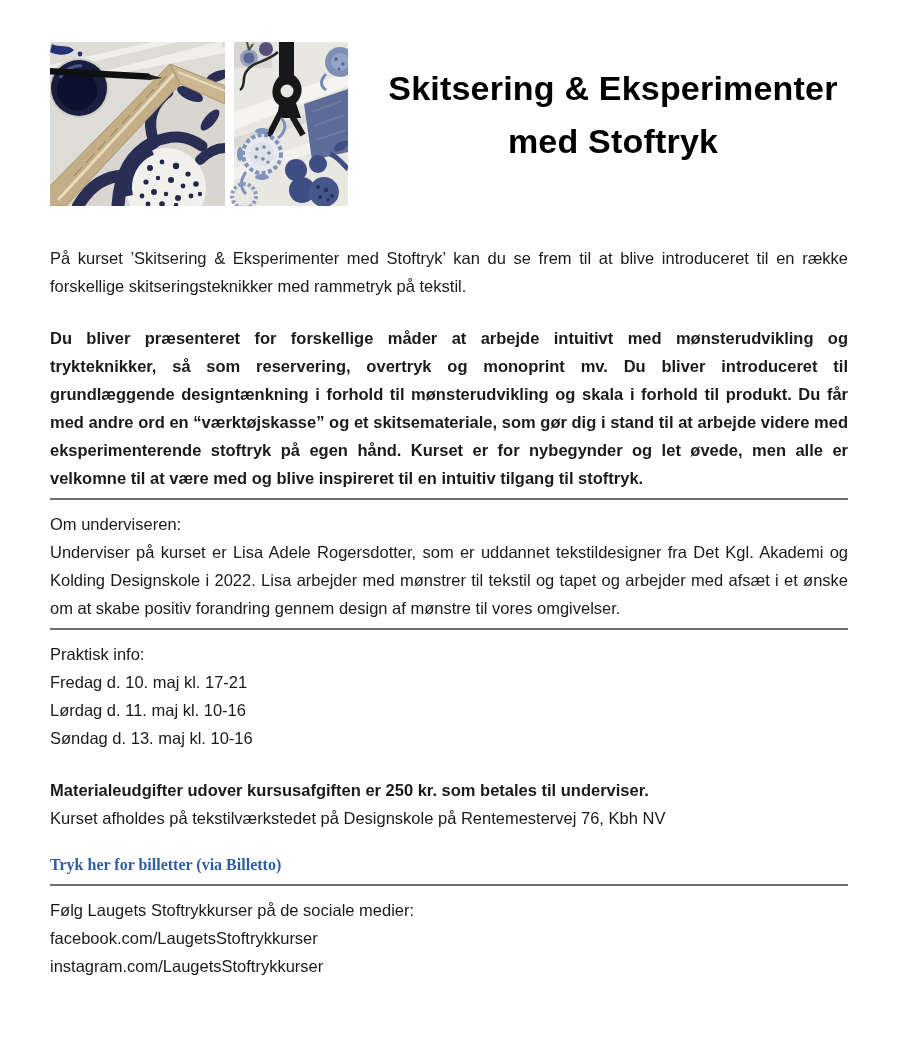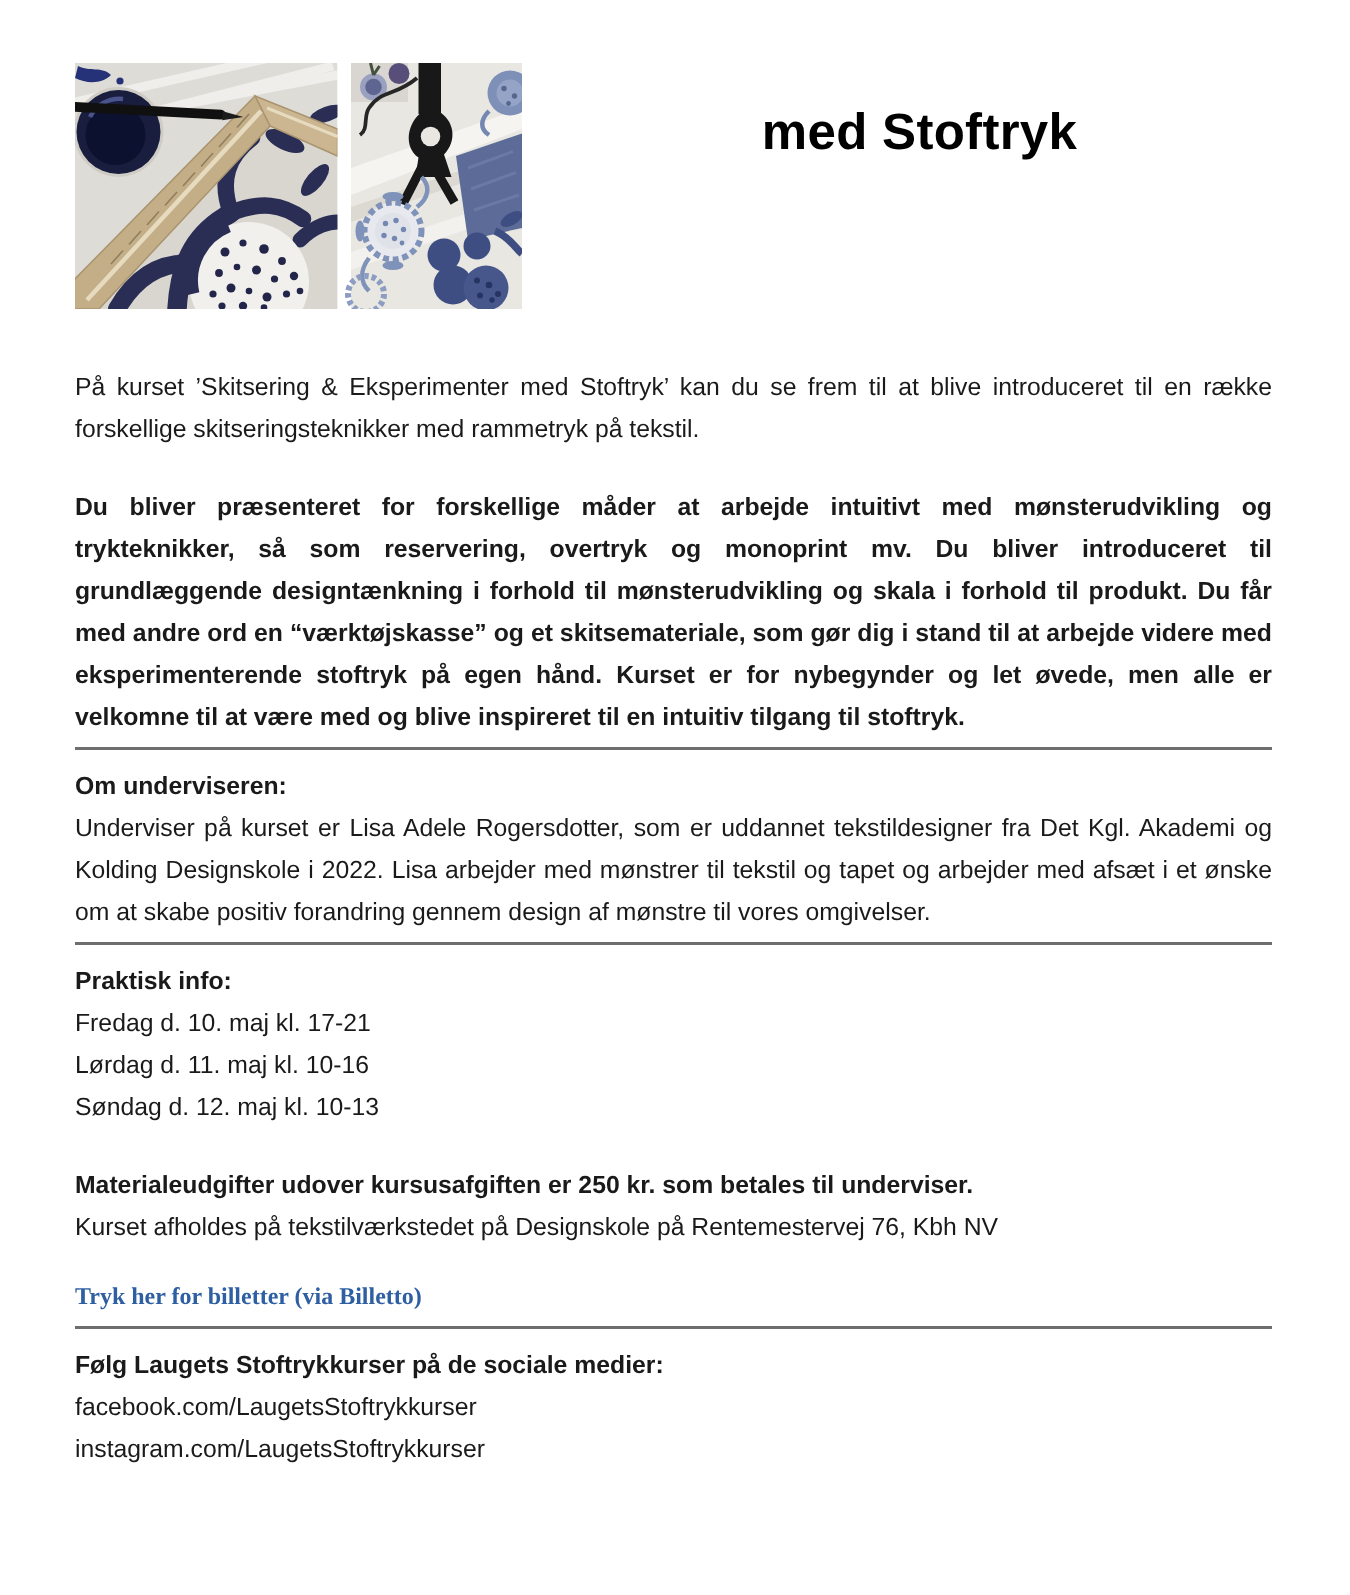--- a/index.html
+++ b/index.html
@@ -39,21 +39,21 @@
     line-height: 53px;
     font-weight: bold;
     color: #000000;
     letter-spacing: 0.2px;
   }
   .doc-title span { display: block; }
   
   p, h2 { font-size: 16.5px; line-height: 28px; font-weight: normal; }
   .just { text-align: justify; }
   .gap-before { margin-top: 24px; font-weight: bold; }
-  h2 { font-weight: bold; }
+  h2 { font-weight: normal; }
   hr.rule {
     border: none;
     border-top: 2px solid var(--rule_color, #6e6e6e);
     margin: 6px 0 10px 0;
   }
   .ticket-link {
     display: inline-block;
     margin-top: 24px;
     color: var(--link_color, #2e5fa3);
     font-weight: bold;
@@ -211,20 +211,21 @@
           </g>
           <path d="M280,112 C290,116 294,124 298,127" stroke="#3e4e82" stroke-width="5" fill="none"></path>
           <ellipse cx="291" cy="104" rx="8" ry="4" transform="rotate(-30 291 104)" fill="#3e4e82"></ellipse>
           <circle cx="194" cy="154" r="12" fill="none" stroke="#8c9cc2" stroke-width="4" stroke-dasharray="3 2"></circle>
         </g>
       </g>
     </svg>
 
     <div class="title-block">
       <h1 class="doc-title">
+        <span>Skitsering &amp; Eksperimenter</span>
         <span>med Stoftryk</span>
       </h1>
     </div>
   </header>
 
   <main>
     <p class="just">På kurset ’Skitsering &amp; Eksperimenter med Stoftryk’ kan du se frem til at blive introduceret til en række forskellige skitseringsteknikker med rammetryk på tekstil.</p>
     <p class="just gap-before">Du bliver præsenteret for forskellige måder at arbejde intuitivt med mønsterudvikling og trykteknikker, så som reservering, overtryk og monoprint mv. Du bliver introduceret til grundlæggende designtænkning i forhold til mønsterudvikling og skala i forhold til produkt.  Du får med andre ord en “værktøjskasse” og et skitsemateriale, som gør dig i stand til at arbejde videre med eksperimenterende stoftryk på egen hånd. Kurset er for nybegynder og let øvede, men alle er velkomne til at være med og blive inspireret til en intuitiv tilgang til stoftryk.</p>
 
     <hr class="rule">
@@ -235,21 +236,21 @@
       <p class="just">Underviser på kurset er Lisa Adele Rogersdotter, som er uddannet tekstildesigner fra Det Kgl. Akademi og Kolding Designskole i 2022. Lisa arbejder med mønstrer til tekstil og tapet og arbejder med afsæt i et ønske om at skabe positiv forandring gennem design af mønstre til vores omgivelser.</p>
     </section>
 
     <hr class="rule">
 
     
     <section>
       <h2>Praktisk info:</h2>
       <p>Fredag d. 10. maj kl. 17-21</p>
       <p>Lørdag d. 11. maj kl. 10-16</p>
-      <p>Søndag d. 12. maj kl. 10-13</p>
+      <p>Søndag d. 13. maj kl. 10-16</p>
       <p class="gap-before">Materialeudgifter udover kursusafgiften er 250 kr. som betales til underviser.</p>
       <p>Kurset afholdes på tekstilværkstedet på Designskole på Rentemestervej 76, Kbh NV</p>
     </section>
 
     
     <a href="#" class="ticket-link">Tryk her for billetter (via Billetto)</a>
 
     <hr class="rule" style="margin-top:10px;">
 
     

